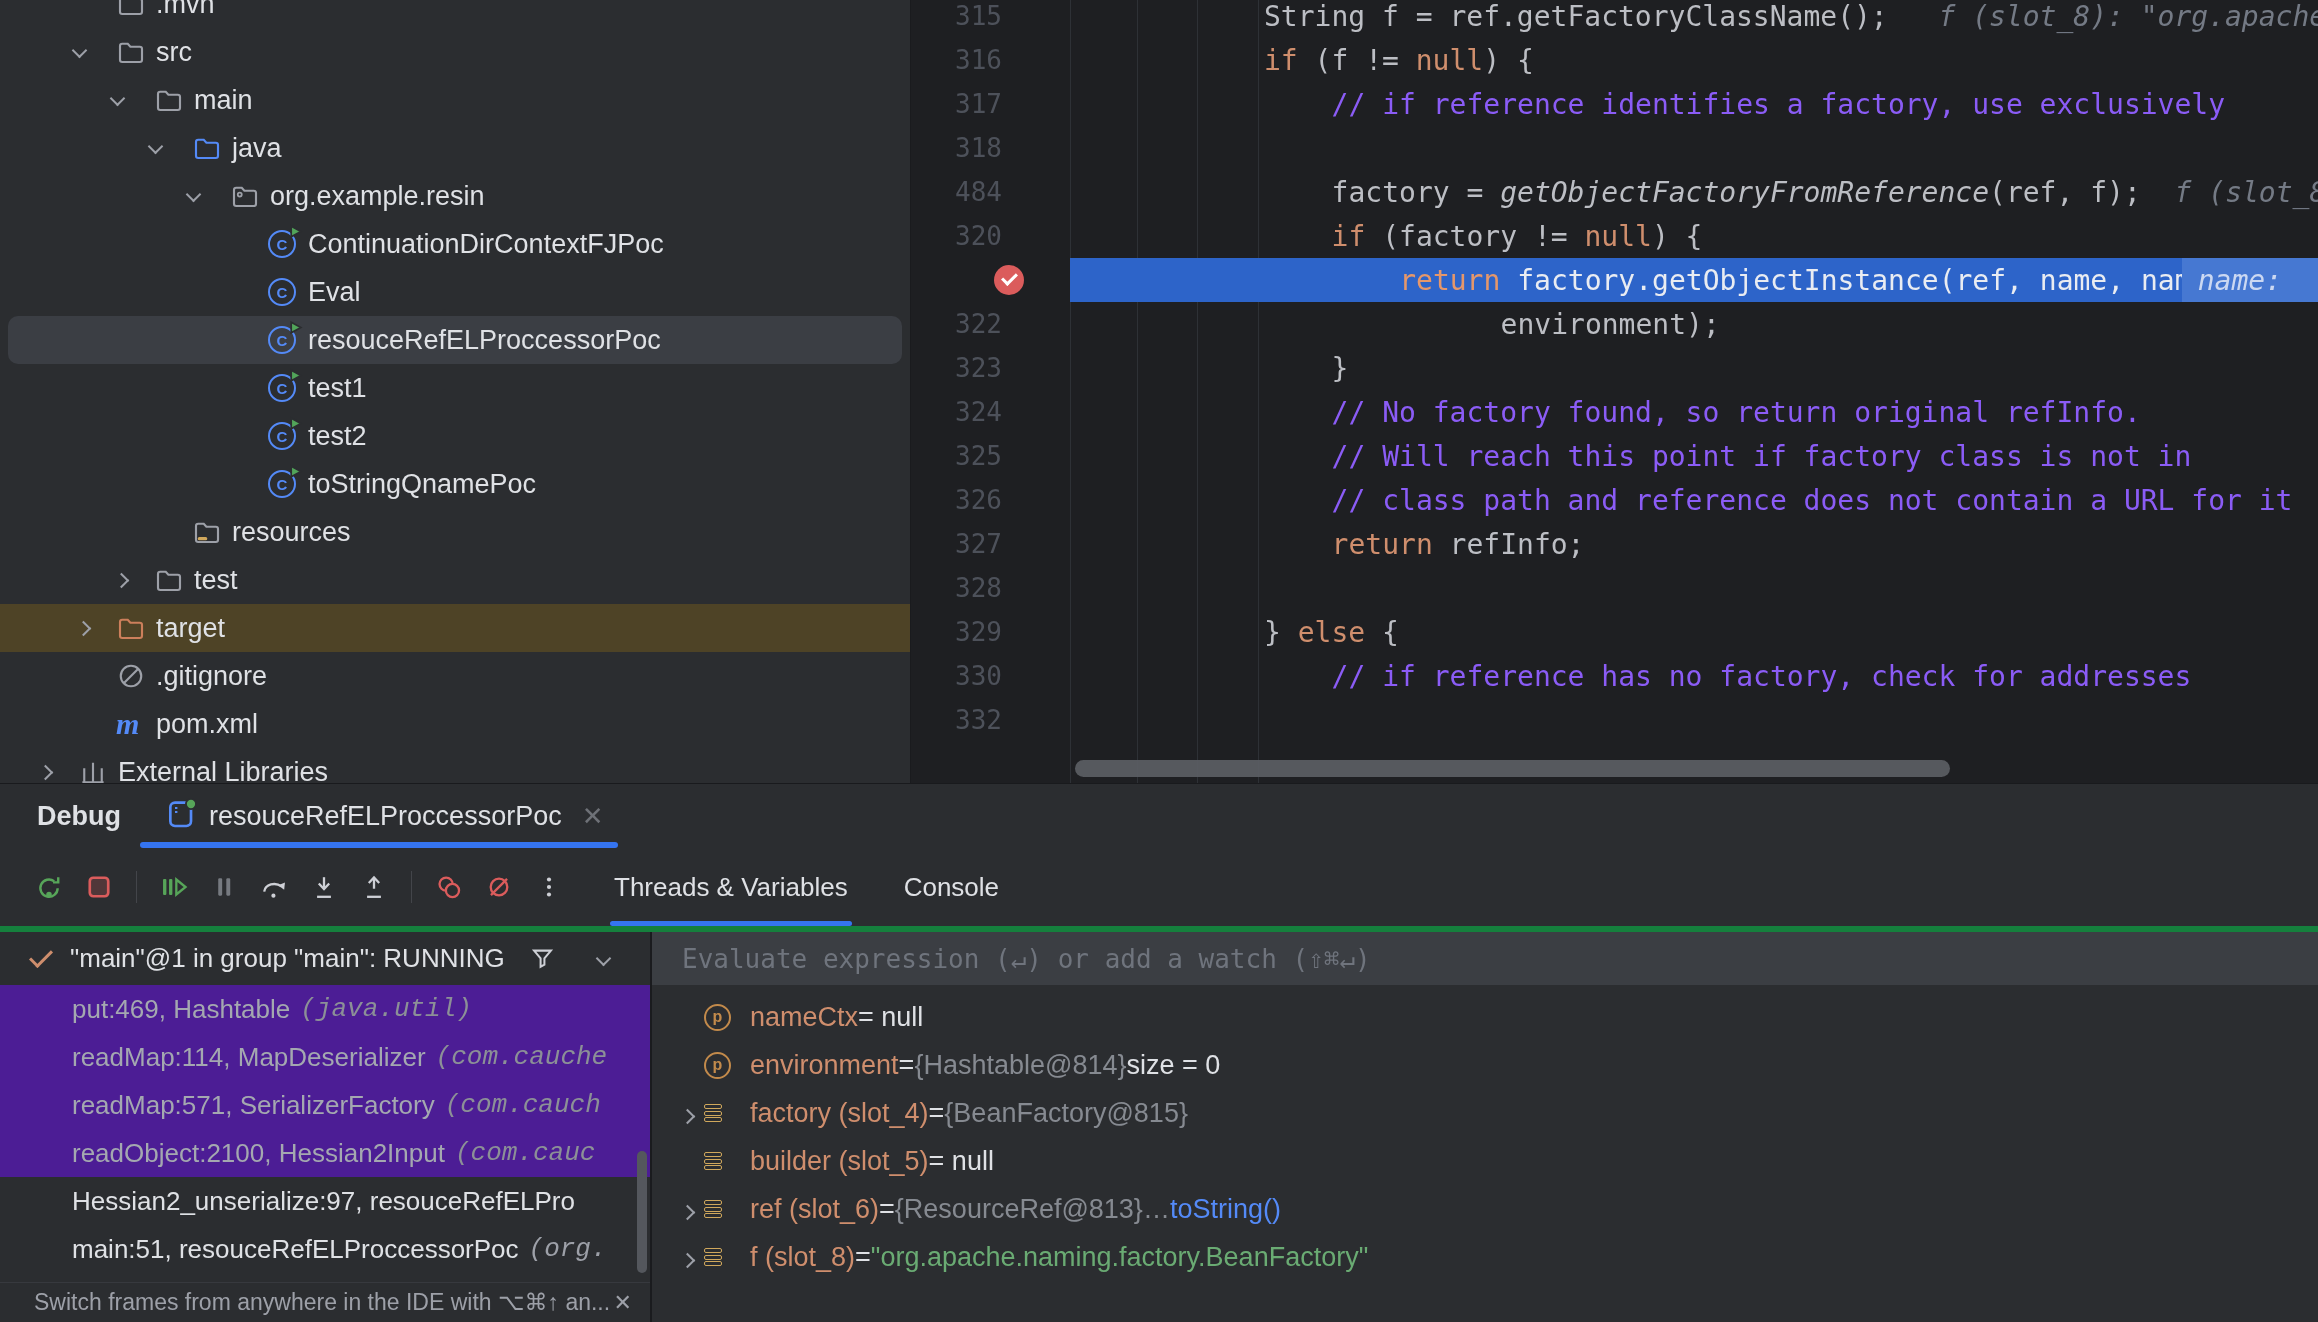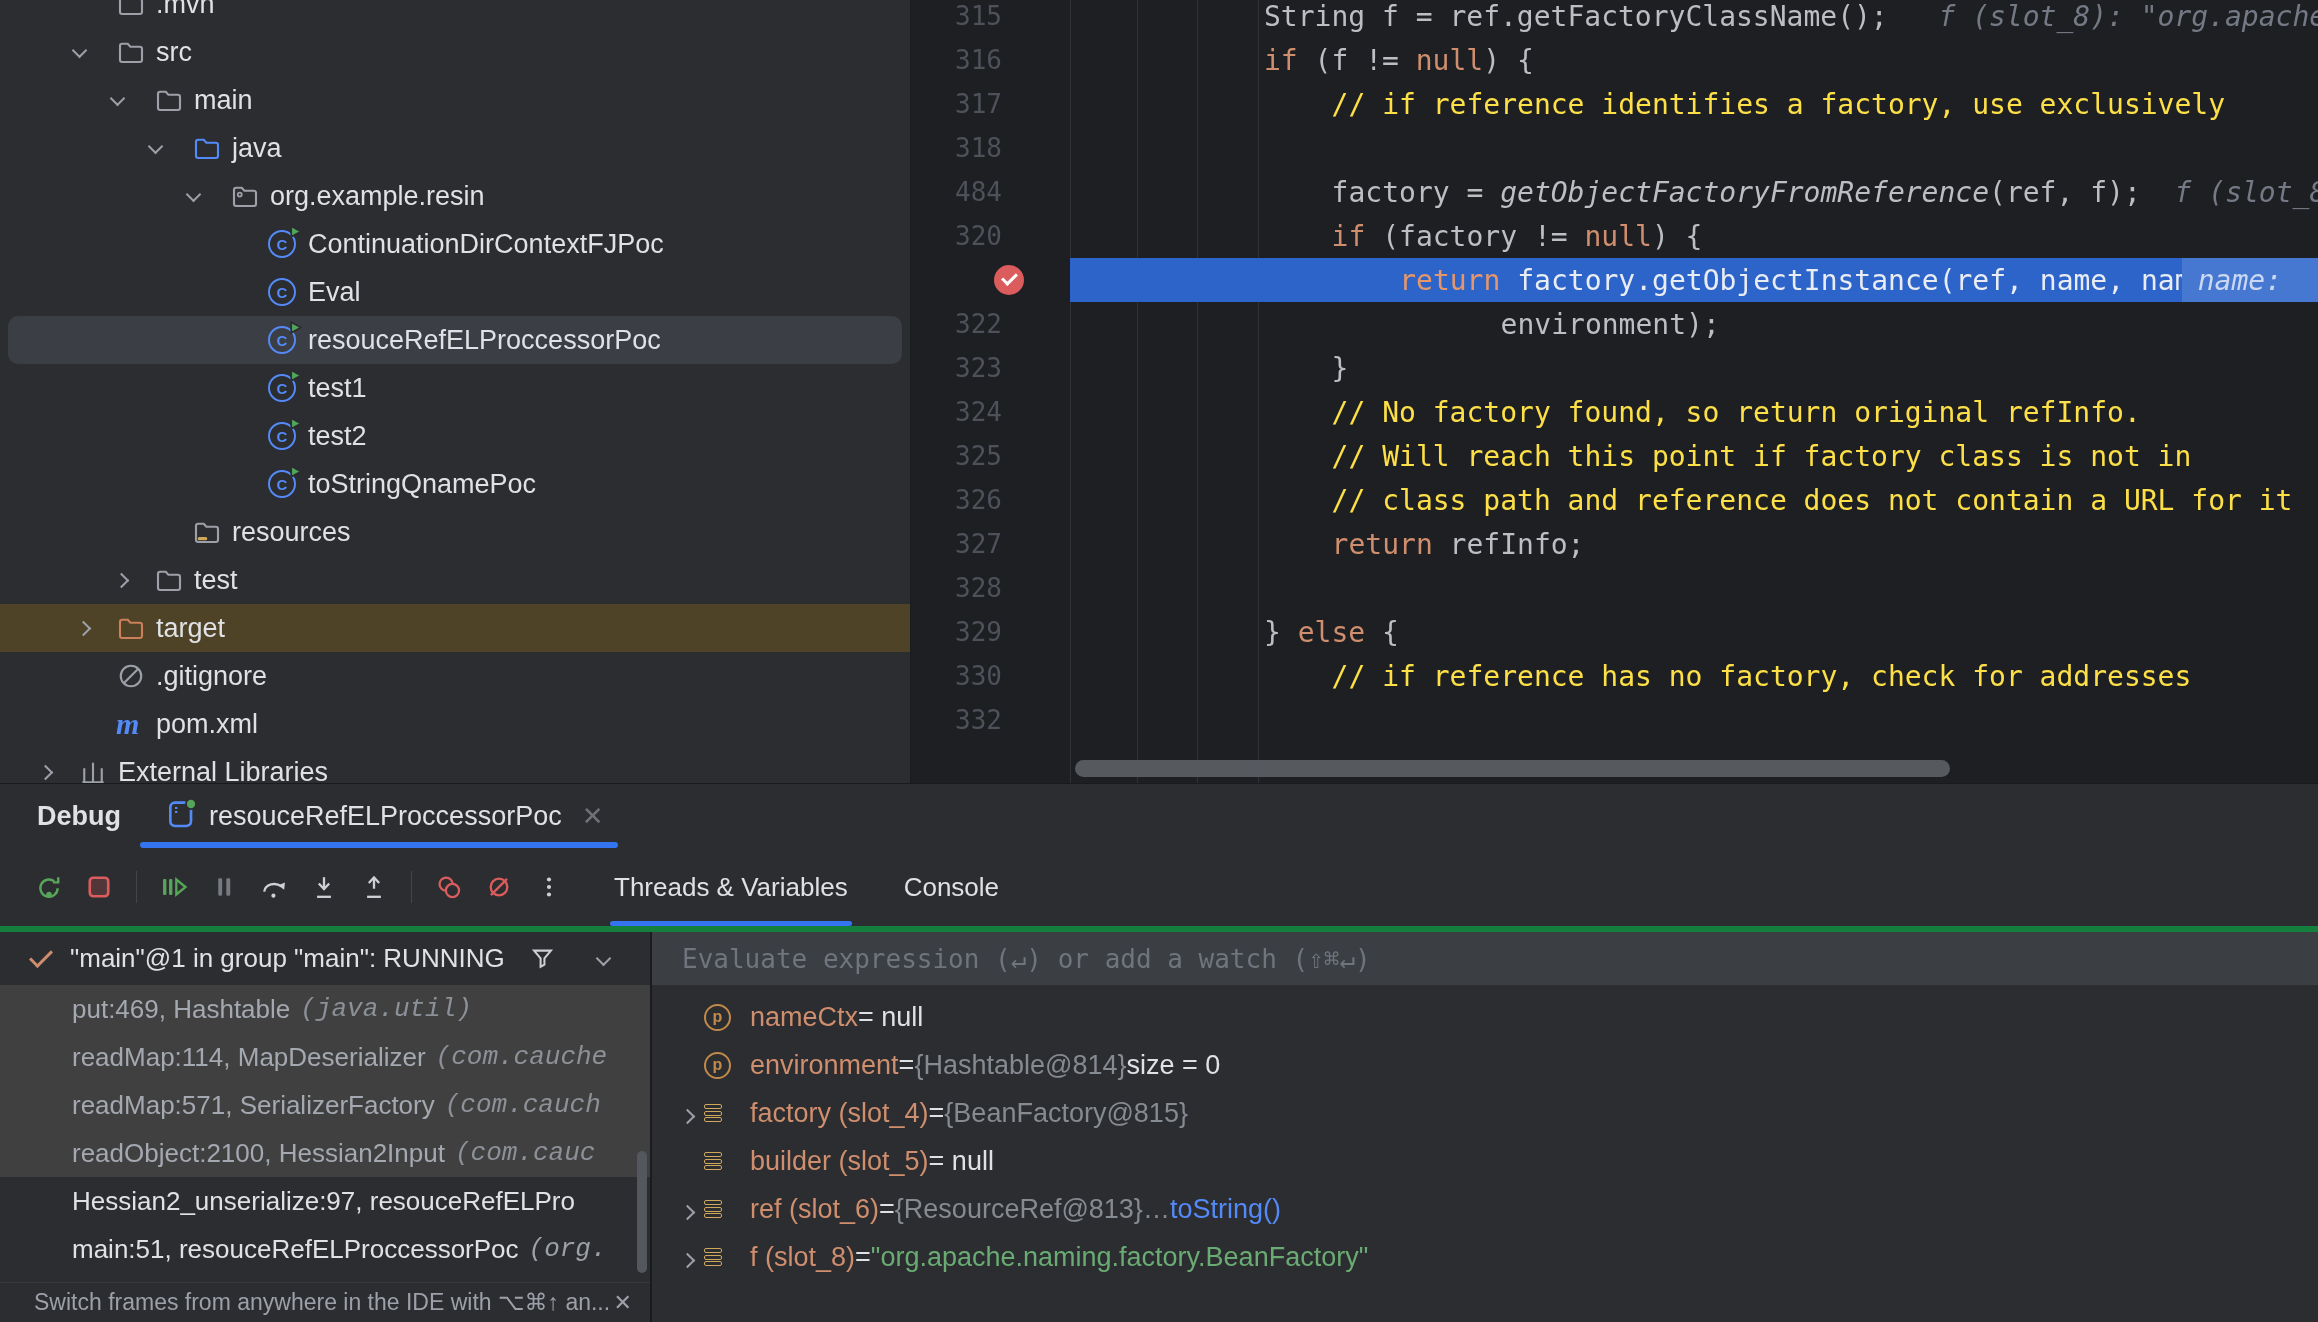--- a/index.html
+++ b/index.html
@@ -34,21 +34,21 @@
   .guide { position:absolute; top:0; bottom:0; width:1px; background:#2E3136; }
   #code-lines { margin-top:-6px; position:relative; }
   .cl { height:44px; display:flex; align-items:center; position:relative;
         font-family:"DejaVu Sans Mono", monospace; font-size:28px; white-space:pre; }
   .gut { width:159px; flex:none; display:flex; align-items:center; justify-content:flex-end;
          padding-right:68px; color:#4D515A; font-size:26px; height:100%; }
   .ctext { flex:1; height:100%; display:flex; align-items:center; padding-left:194px; color:#BCBEC4; }
   .ind { display:inline-block; height:1px; }
   .tok-k { color:#CF8E6D; }
   .tok-d { color:#BCBEC4; }
-  .tok-c { color:#fde047; }
+  .tok-c { color:#8b5cf6; }
   .tok-i { color:#BCBEC4; font-style:italic; }
   .hint  { color:#747A85; font-style:italic; }
   .cl.cur .ctext { background:#2D64C9; }
   .cl.cur .tok-d { color:#E9ECF2; }
   .cl.cur .tok-k { color:#E5976B; }
   .edge-hint { position:absolute; right:0; top:0; bottom:0; background:#4678D2; color:#CBD8F2;
                font-style:italic; display:flex; align-items:center; padding:0 36px 0 16px; }
   .bpicon { width:30px; height:30px; border-radius:50%; background:#DB5C5C; position:relative;
             display:inline-block; margin-right:-22px; }
   .bpicon::after { content:""; position:absolute; left:8px; top:8px; width:12px; height:6px;
@@ -80,21 +80,21 @@
   #left-col { width:652px; flex:none; border-right:2px solid #1A1B1E; position:relative; }
   #thread-row { height:53px; display:flex; align-items:center; padding-left:30px; }
   .tcheck { width:22px; height:12px; border-left:3.4px solid #CE8E6D; border-bottom:3.4px solid #CE8E6D;
             transform:rotate(-45deg); display:inline-block; margin-top:-6px; }
   #thread-label { margin-left:18px; font-size:26px; color:#DFE1E5; white-space:nowrap; }
   #thread-filter { margin-left:24px; display:flex; }
   #thread-dd { margin-left:42px; }
   #frames-list { height:297px; overflow:hidden; position:relative; }
   .frame { height:48px; display:flex; align-items:center; padding-left:72px; font-size:26px;
            white-space:nowrap; overflow:hidden; }
-  .frame.lib { background:#404040; color:#A4A8B0; }
+  .frame.lib { background:#4c1d95; color:#A4A8B0; }
   .frame.usr { color:#DFE1E5; }
   .fpkg { font-style:italic; margin-left:10px;font-family:Liberation Mono, monospace; }
   .frame.lib .fpkg { color:#8C9097; }
   .frame.usr .fpkg { color:#9DA0A8; }
   #frames-scrollbar { position:absolute; right:3px; top:166px; width:10px; height:122px;
                       background:#54575D; border-radius:5px; }
   #frames-banner { position:absolute; left:0; right:0; bottom:0; height:40px; border-top:1px solid #37393E;
                    display:flex; align-items:center; padding:0 18px 0 34px; }
   #banner-text { color:#9DA0A8; font-size:23px; flex:1; white-space:nowrap; overflow:hidden; }
   #banner-close { color:#9DA0A8; font-size:22px; }

